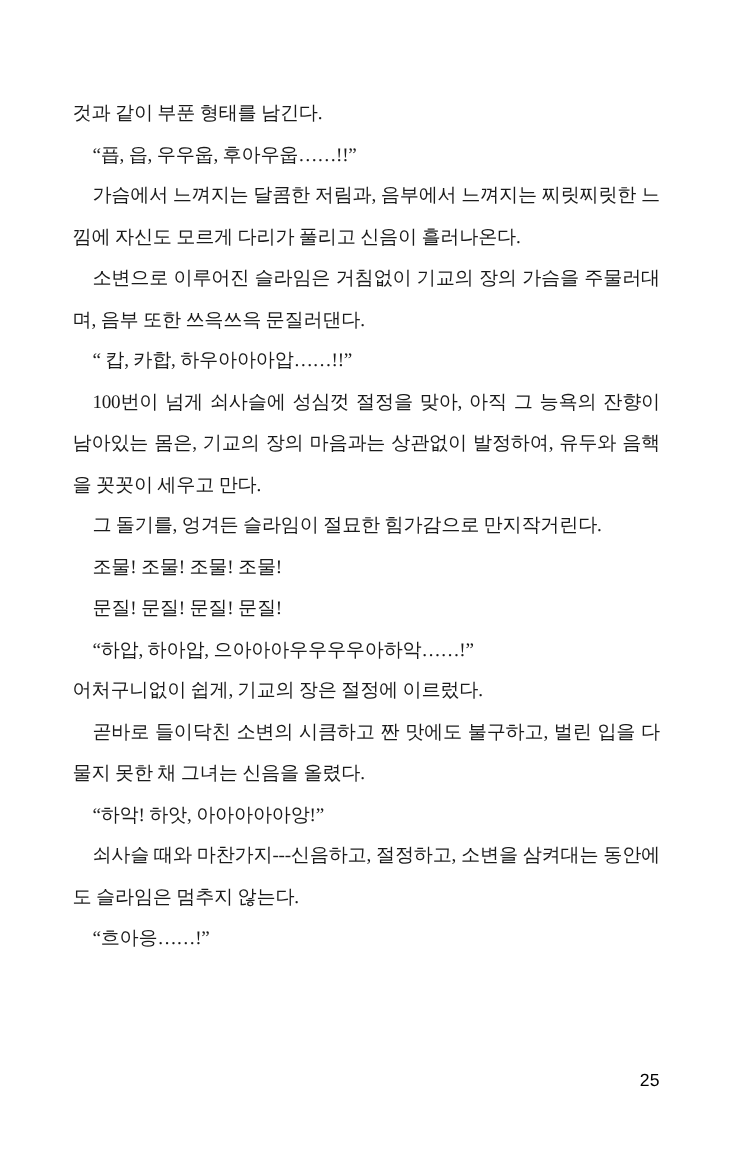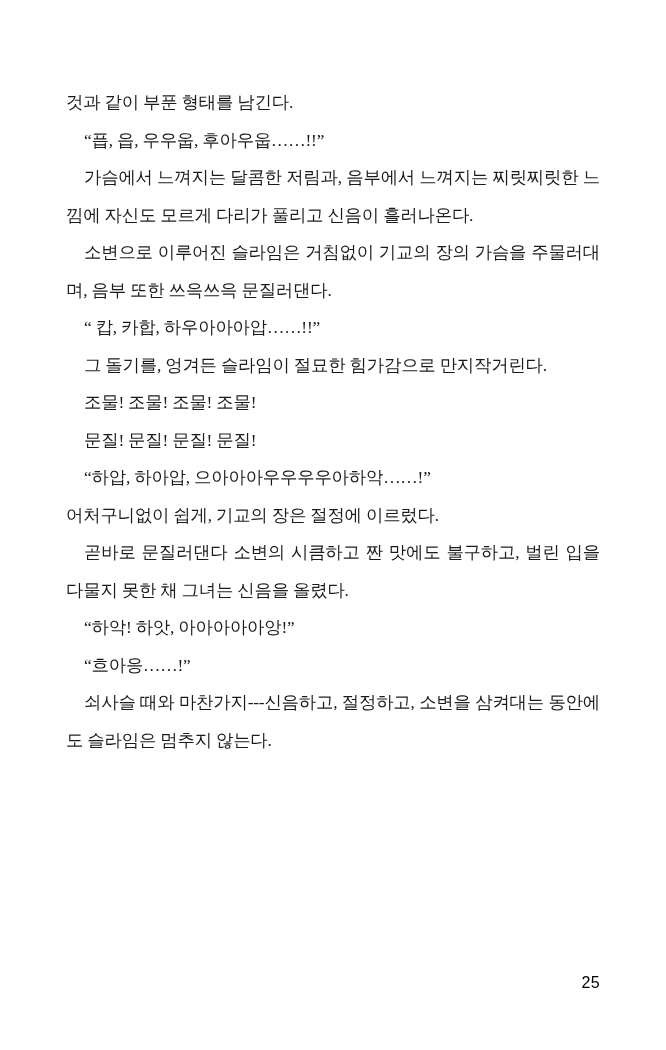--- a/index.html
+++ b/index.html
@@ -52,24 +52,25 @@
 </head>
 <body>
 
 <div class="page">
   <div class="body-text">
     <p class="">것과 같이 부푼 형태를 남긴다.</p>
     <p class="indent">“픕, 읍, 우우웁, 후아우웁……!!”</p>
     <p class="indent">가슴에서 느껴지는 달콤한 저림과, 음부에서 느껴지는 찌릿찌릿한 느낌에 자신도 모르게 다리가 풀리고 신음이 흘러나온다.</p>
     <p class="indent">소변으로 이루어진 슬라임은 거침없이 기교의 장의 가슴을 주물러대며, 음부 또한 쓰윽쓰윽 문질러댄다.</p>
     <p class="indent">“ 캅, 카합, 하우아아아압……!!”</p>
+    <p class="indent">100번이 넘게 쇠사슬에 성심껏 절정을 맞아, 아직 그 능욕의 잔향이 남아있는 몸은, 기교의 장의 마음과는 상관없이 발정하여, 유두와 음핵을 꼿꼿이 세우고 만다.</p>
     <p class="indent">그 돌기를, 엉겨든 슬라임이 절묘한 힘가감으로 만지작거린다.</p>
     <p class="indent">조물! 조물! 조물! 조물!</p>
     <p class="indent">문질! 문질! 문질! 문질!</p>
     <p class="indent">“하압, 하아압, 으아아아우우우우아하악……!”</p>
     <p class="">어처구니없이 쉽게, 기교의 장은 절정에 이르렀다.</p>
-    <p class="indent">곧바로 문질러댄다 소변의 시큼하고 짠 맛에도 불구하고, 벌린 입을 다물지 못한 채 그녀는 신음을 올렸다.</p>
+    <p class="indent">곧바로 들이닥친 소변의 시큼하고 짠 맛에도 불구하고, 벌린 입을 다물지 못한 채 그녀는 신음을 올렸다.</p>
     <p class="indent">“하악! 하앗, 아아아아아앙!”</p>
+    <p class="indent">쇠사슬 때와 마찬가지---신음하고, 절정하고, 소변을 삼켜대는 동안에도 슬라임은 멈추지 않는다.</p>
     <p class="indent">“흐아응……!”</p>
-    <p class="indent">쇠사슬 때와 마찬가지---신음하고, 절정하고, 소변을 삼켜대는 동안에도 슬라임은 멈추지 않는다.</p>
   </div>
   <div class="page-number">25</div>
 </div>
 
 </body></html>

